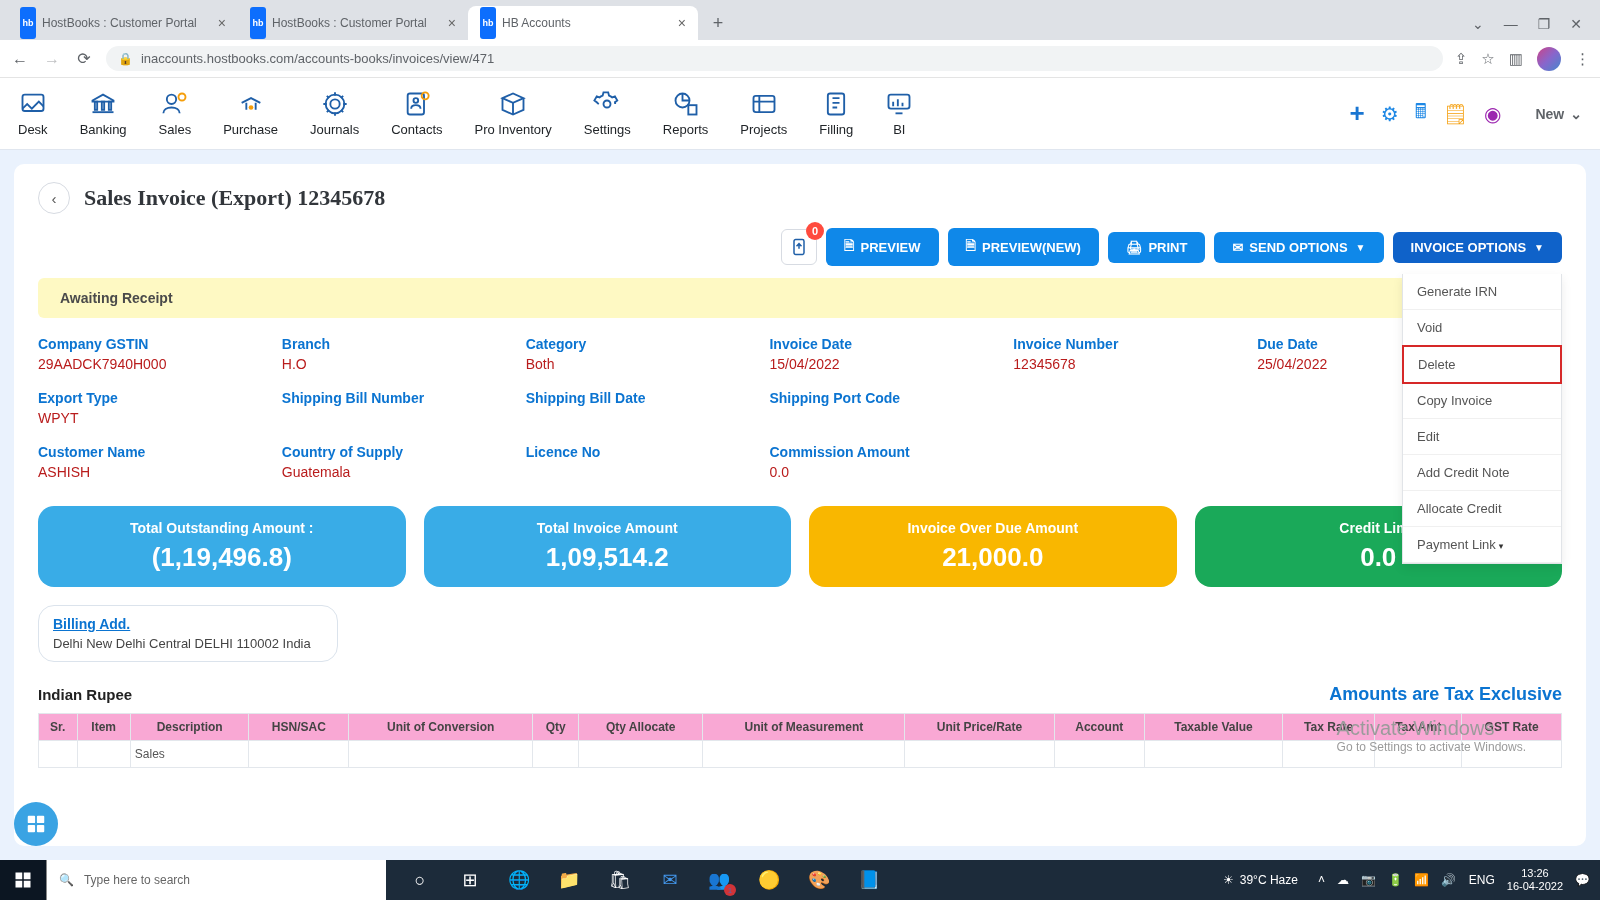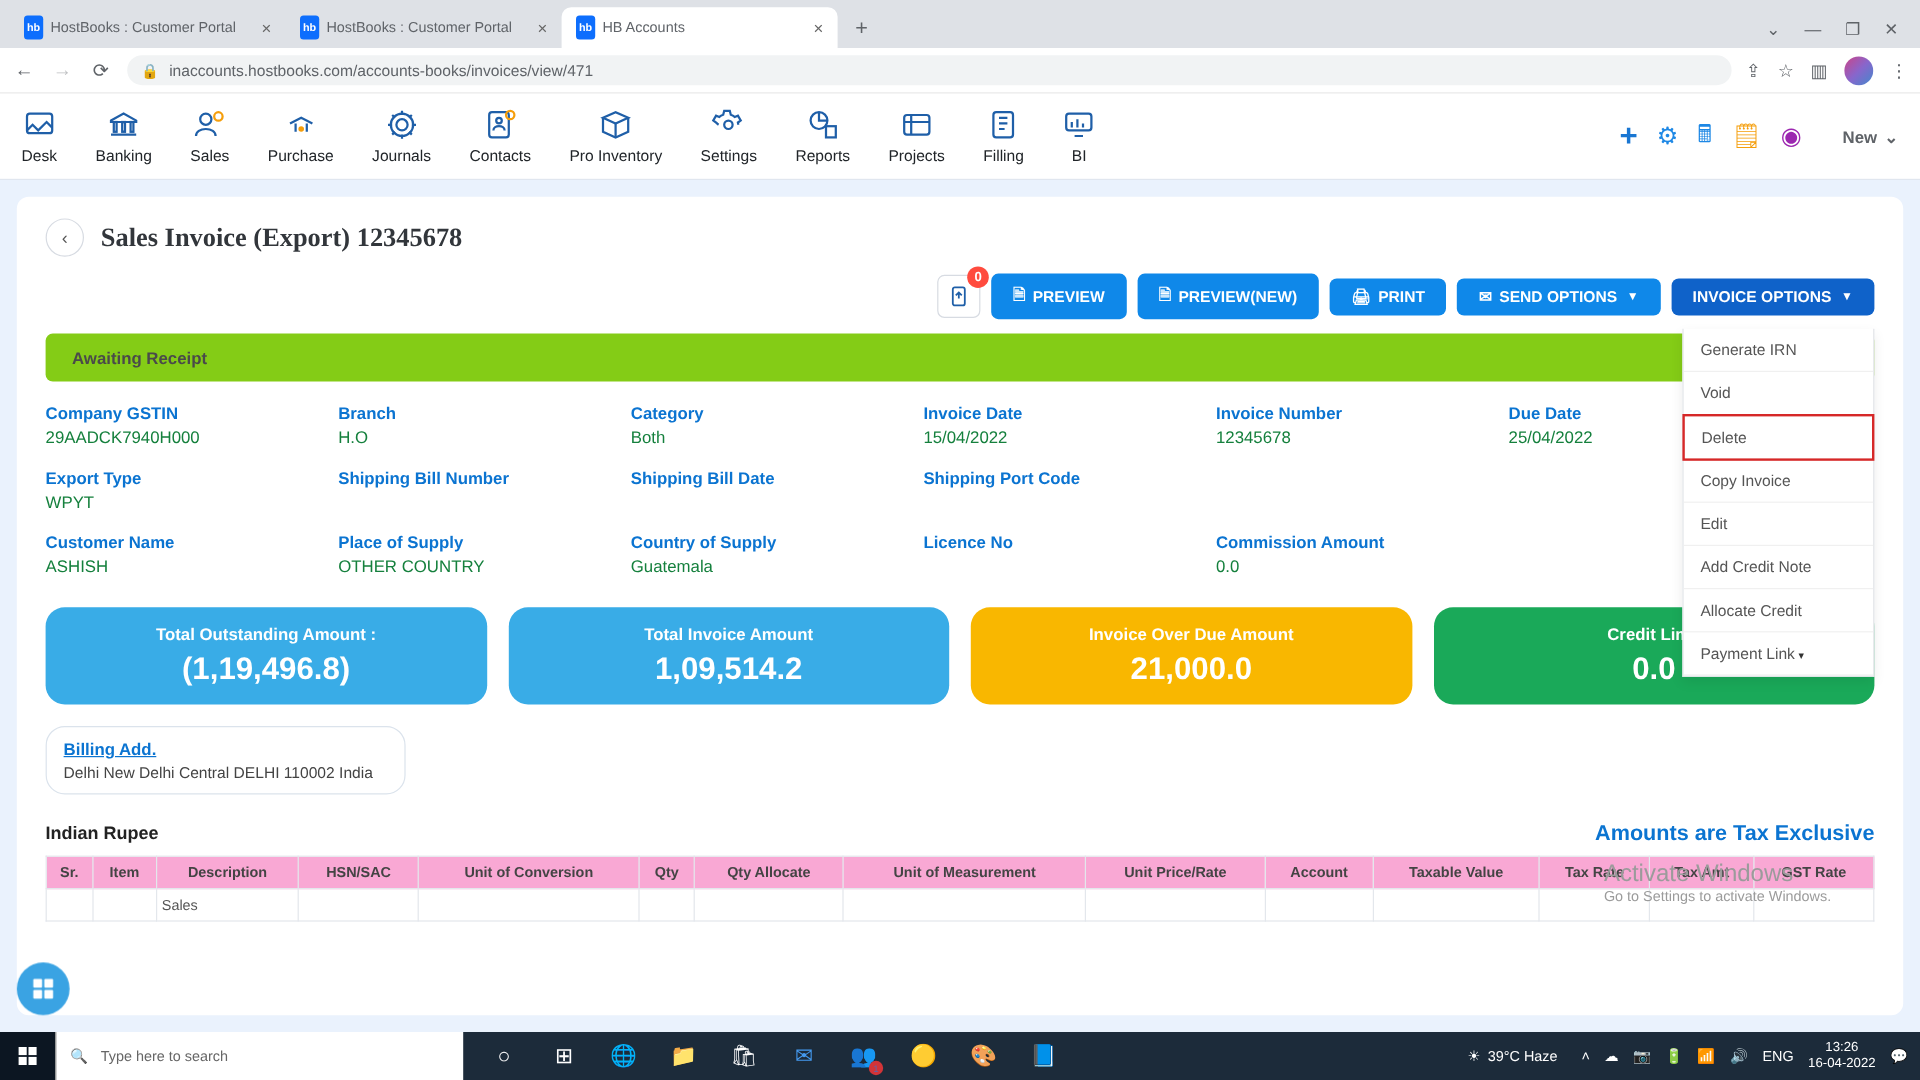--- a/index.html
+++ b/index.html
@@ -3,21 +3,21 @@
 <meta charset="utf-8">
 <style>
 * { margin:0; padding:0; box-sizing:border-box; font-family: Arial, sans-serif; }
 body { background:#f0f0f0; font-size:13px; overflow:hidden; width:1600px; height:900px; }
 
 
 .browser-frame { width:1600px; height:900px; display:flex; flex-direction:column; }
 .tab-strip { height:40px; background:#dee1e6; display:flex; align-items:flex-end; padding-left:8px; }
 .tab { height:34px; background:#dee1e6; display:flex; align-items:center; padding:0 12px; font-size:12px; color:#5f6368; position:relative; min-width:230px; max-width:230px; gap:6px;}
 .tab.active { background:#fff; border-radius:8px 8px 0 0; }
-.tab .favicon { width:16px; height:20px; background:#0d6efd; border-radius:3px; color:#fff; display:flex; align-items:center; justify-content:center; font-size:9px; font-weight:bold;}
+.tab .favicon { width:16px; height:32px; background:#0d6efd; border-radius:3px; color:#fff; display:flex; align-items:center; justify-content:center; font-size:9px; font-weight:bold;}
 .tab .title { flex:1; overflow:hidden; text-overflow:ellipsis; white-space:nowrap; }
 .tab .close { color:#666; font-size:14px; }
 .new-tab-btn { width:28px; height:28px; display:flex; align-items:center; justify-content:center; color:#5f6368; font-size:18px; margin-left:6px; margin-bottom:3px;}
 .win-ctrl { margin-left:auto; display:flex; align-items:center; gap:20px; padding:0 18px 8px 0; color:#5f6368; font-size:14px;}
 .addr-bar { height:38px; background:#fff; display:flex; align-items:center; padding:0 10px; gap:12px; border-bottom:1px solid #e4e4e4;}
 .addr-bar .nav-icn { color:#5f6368; font-size:16px; width:20px; text-align:center;}
 .url-box { flex:1; display:flex; align-items:center; gap:8px; background:#f1f3f4; border-radius:20px; padding:5px 12px; font-size:13px; color:#5f6368;}
 .url-box .lock { font-size:12px; }
 .addr-right { display:flex; align-items:center; gap:14px; color:#5f6368; font-size:15px;}
 .avatar { width:24px; height:24px; border-radius:50%; background: linear-gradient(135deg,#c48,#86c,#48c); }
@@ -46,27 +46,27 @@
 .btn .caret { font-size:10px; margin-left:2px;}
 .btn.opt { background:#0f62c9; }
 
 
 .dd { position:absolute; right:24px; top:46px; width:160px; background:#fff; border:1px solid #e1e4e8; border-top:none; box-shadow:0 4px 10px rgba(0,0,0,0.08); z-index:50;}
 .dd-item { padding:10px 14px; font-size:13px; color:#555; border-bottom:1px solid #f0f0f0;}
 .dd-item.highlight { border:2px solid #d62828; margin:-1px;}
 .dd-item .sm-caret{ font-size:9px; margin-left:3px; color:#333;}
 
 
-.status-bar { background:#84cc16; padding:12px 22px; margin: 0 24px; border-radius:6px; font-weight:600; color:#4a4a4a; font-size:14px;}
+.status-bar { background:#fef9c3; padding:12px 22px; margin: 0 24px; border-radius:6px; font-weight:600; color:#4a4a4a; font-size:14px;}
 
 
 .info-grid { display:flex; flex-wrap:wrap; padding: 18px 24px 8px 24px; }
 .info-cell { width:20%; margin-bottom:18px;}
 .info-label { color:#0b74d1; font-weight:bold; font-size:14px; margin-bottom:4px;}
-.info-val { color:#15803d; font-size:14px;}
+.info-val { color:#b91c1c; font-size:14px;}
 
 
 .sum-row { display:flex; gap:18px; padding:0 24px 18px 24px;}
 .sum-card { flex:1; border-radius:16px; color:#fff; padding:14px 8px; text-align:center;}
 .sum-card .t { font-size:14px; font-weight:600; margin-bottom:6px;}
 .sum-card .v { font-size:26px; font-weight:600;}
 .sc-blue { background:#39ace7;}
 .sc-yellow { background:#f9b700;}
 .sc-green { background:#1aa959;}
 
@@ -376,24 +376,20 @@
             <div class="info-val"></div>
           </div>
         <div class="info-cell" style="width:52%">
             <div class="info-label">Shipping Port Code</div>
             <div class="info-val"></div>
           </div>
 
         <div class="info-cell" style="width:16%">
             <div class="info-label">Customer Name</div>
             <div class="info-val">ASHISH</div>
-          </div>
-        <div class="info-cell" style="width:16%">
-            <div class="info-label">Place of Supply</div>
-            <div class="info-val">OTHER COUNTRY</div>
           </div>
         <div class="info-cell" style="width:16%">
             <div class="info-label">Country of Supply</div>
             <div class="info-val">Guatemala</div>
           </div>
         <div class="info-cell" style="width:16%">
             <div class="info-label">Licence No</div>
             <div class="info-val"></div>
           </div>
         <div class="info-cell" style="width:36%">

